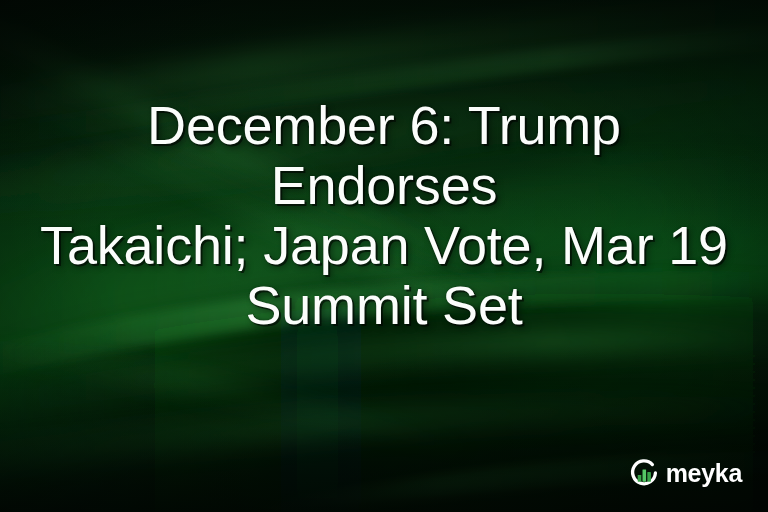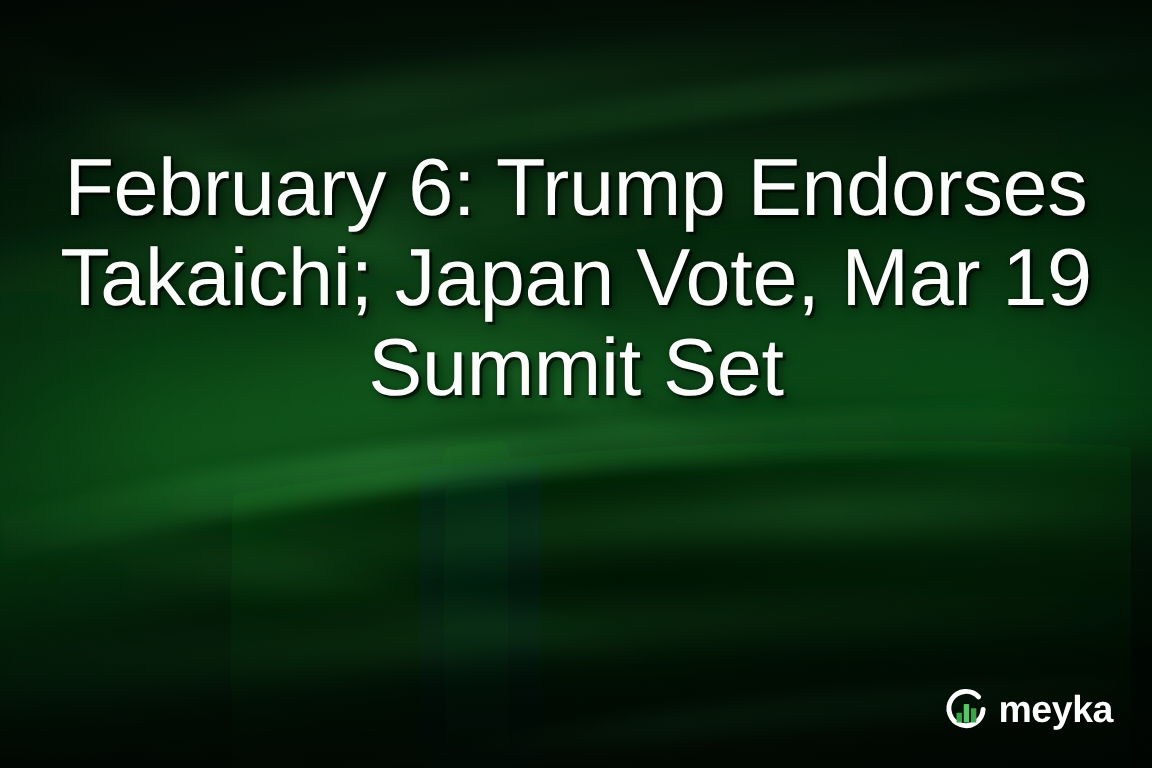--- a/index.html
+++ b/index.html
@@ -156,21 +156,21 @@
     <path d="M 240 512 C 420 470, 620 452, 810 450 L 810 472 C 630 476, 440 496, 300 512 Z" fill="url(#streakA)" opacity="0.55" filter="url(#soft6)"></path>
 
     <path d="M -60 330 C 120 358, 330 396, 560 470 L 566 486 C 330 416, 116 378, -60 350 Z" fill="url(#streakC)" opacity="0.38" filter="url(#soft12)"></path>
   </svg>
 
   <div class="bg-layer bg-dark-top"></div>
   <div class="bg-layer bg-dark-bottom"></div>
   <div class="bg-layer bg-vignette"></div>
 
   <div class="headline-wrap">
-    <h1 class="headline">February 6: Trump Endorses
+    <h1 class="headline">December 6: Trump Endorses
 Takaichi; Japan Vote, Mar 19
 Summit Set</h1>
   </div>
 
   <div class="logo">
     <svg class="logo-mark" viewBox="0 0 100 100" xmlns="http://www.w3.org/2000/svg">
 
       <path d="M 78 22 A 38 38 0 1 0 88 50" fill="none" stroke="#ffffff" stroke-width="11" stroke-linecap="round"></path>
 
       <rect x="29" y="57" width="12" height="22" rx="1.5" fill="#3aa34a"></rect>

